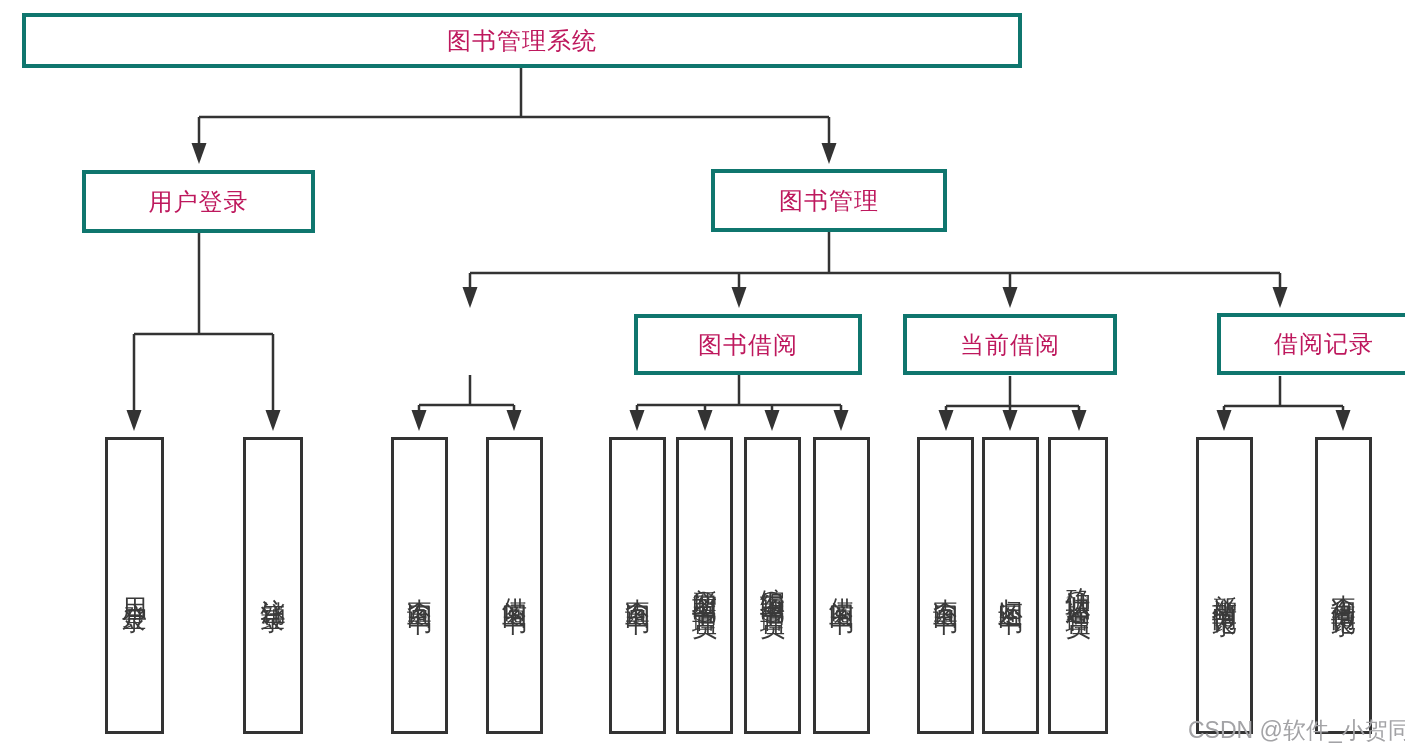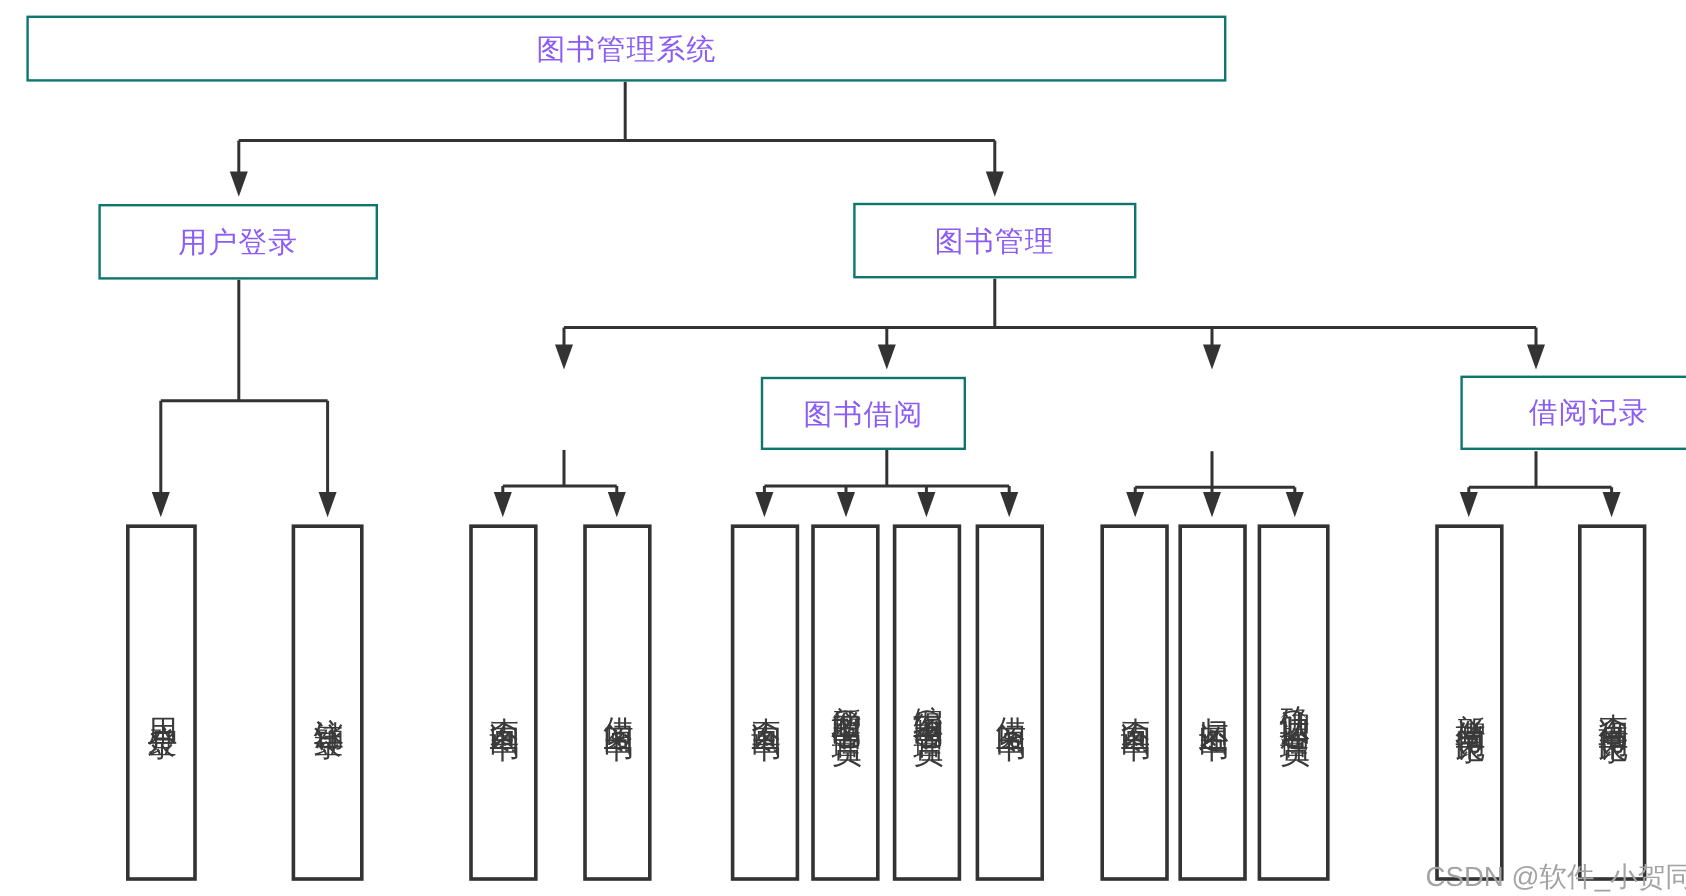--- a/index.html
+++ b/index.html
@@ -8,23 +8,23 @@
     width:1405px;height:747px;
     background:#ffffff;
     font-family:"Liberation Sans","DejaVu Sans",sans-serif;
     overflow:hidden;
   }
   #wires{position:absolute;left:0;top:0;z-index:1;}
   .node{
     position:absolute;
     box-sizing:border-box;
     background:#ffffff;
-    border:2px solid #0f766e;
+    border:4px solid #0f766e;
     display:flex;align-items:center;justify-content:center;
-    color:#8b5cf6;
+    color:#be185d;
     z-index:2;
   }
   .h-label{
     font-size:24px;
     letter-spacing:1px;
     white-space:nowrap;
   }
   .leaf{
     position:absolute;
     box-sizing:border-box;
@@ -101,22 +101,25 @@
     <span class="h-label">图书管理系统</span>
   </div>
 
   <div class="node" style="left:82px;top:170px;width:233px;height:63px;">
     <span class="h-label">用户登录</span>
   </div>
   <div class="node" style="left:711px;top:169px;width:236px;height:63px;justify-content:center;">
     <span class="h-label">图书管理</span>
   </div>
 
-  <div class="node" style="left:634px;top:314px;width:171px;height:61px;">
+  <div class="node" style="left:634px;top:314px;width:228px;height:61px;">
     <span class="h-label">图书借阅</span>
+  </div>
+  <div class="node" style="left:903px;top:314px;width:214px;height:61px;">
+    <span class="h-label">当前借阅</span>
   </div>
   <div class="node" style="left:1173px;top:313px;width:214px;height:62px;margin-left:44px;">
     <span class="h-label">借阅记录</span>
   </div>
 
   <div class="leaf" style="left:105px;width:59px;">
     <span class="v-label">用户登录</span>
   </div>
   <div class="leaf" style="left:243px;width:60px;">
     <span class="v-label">注销登录</span>

